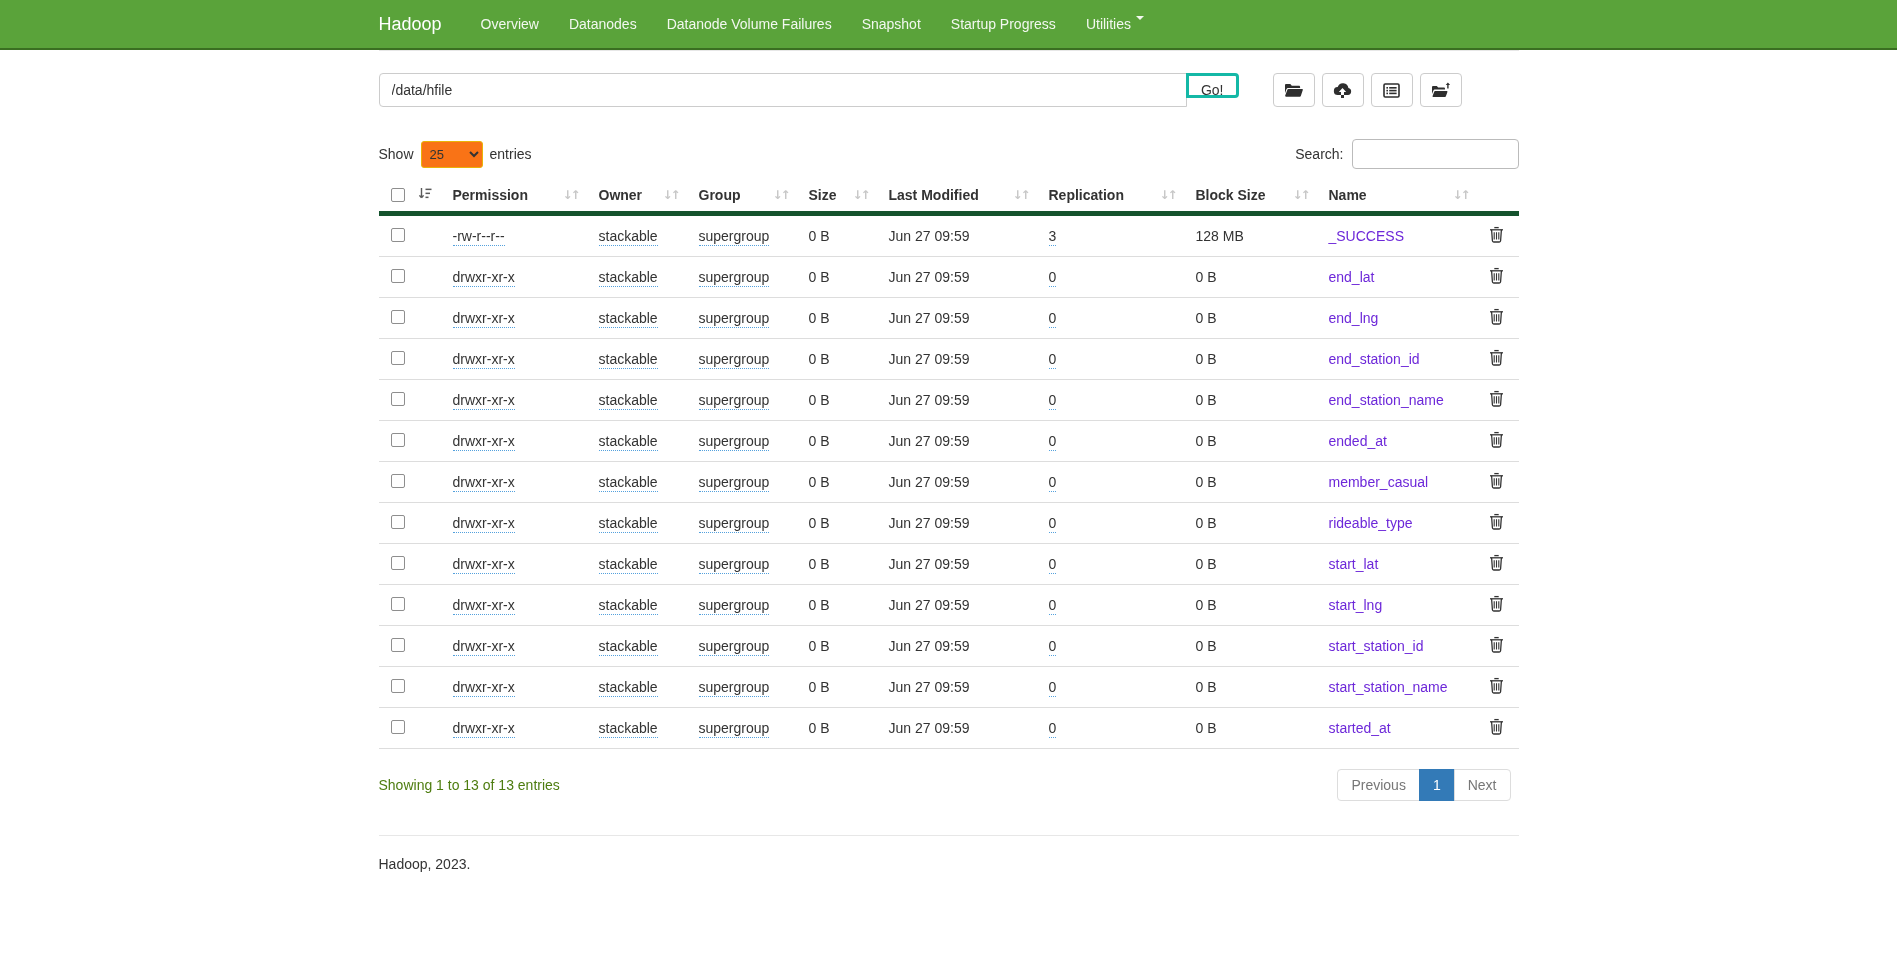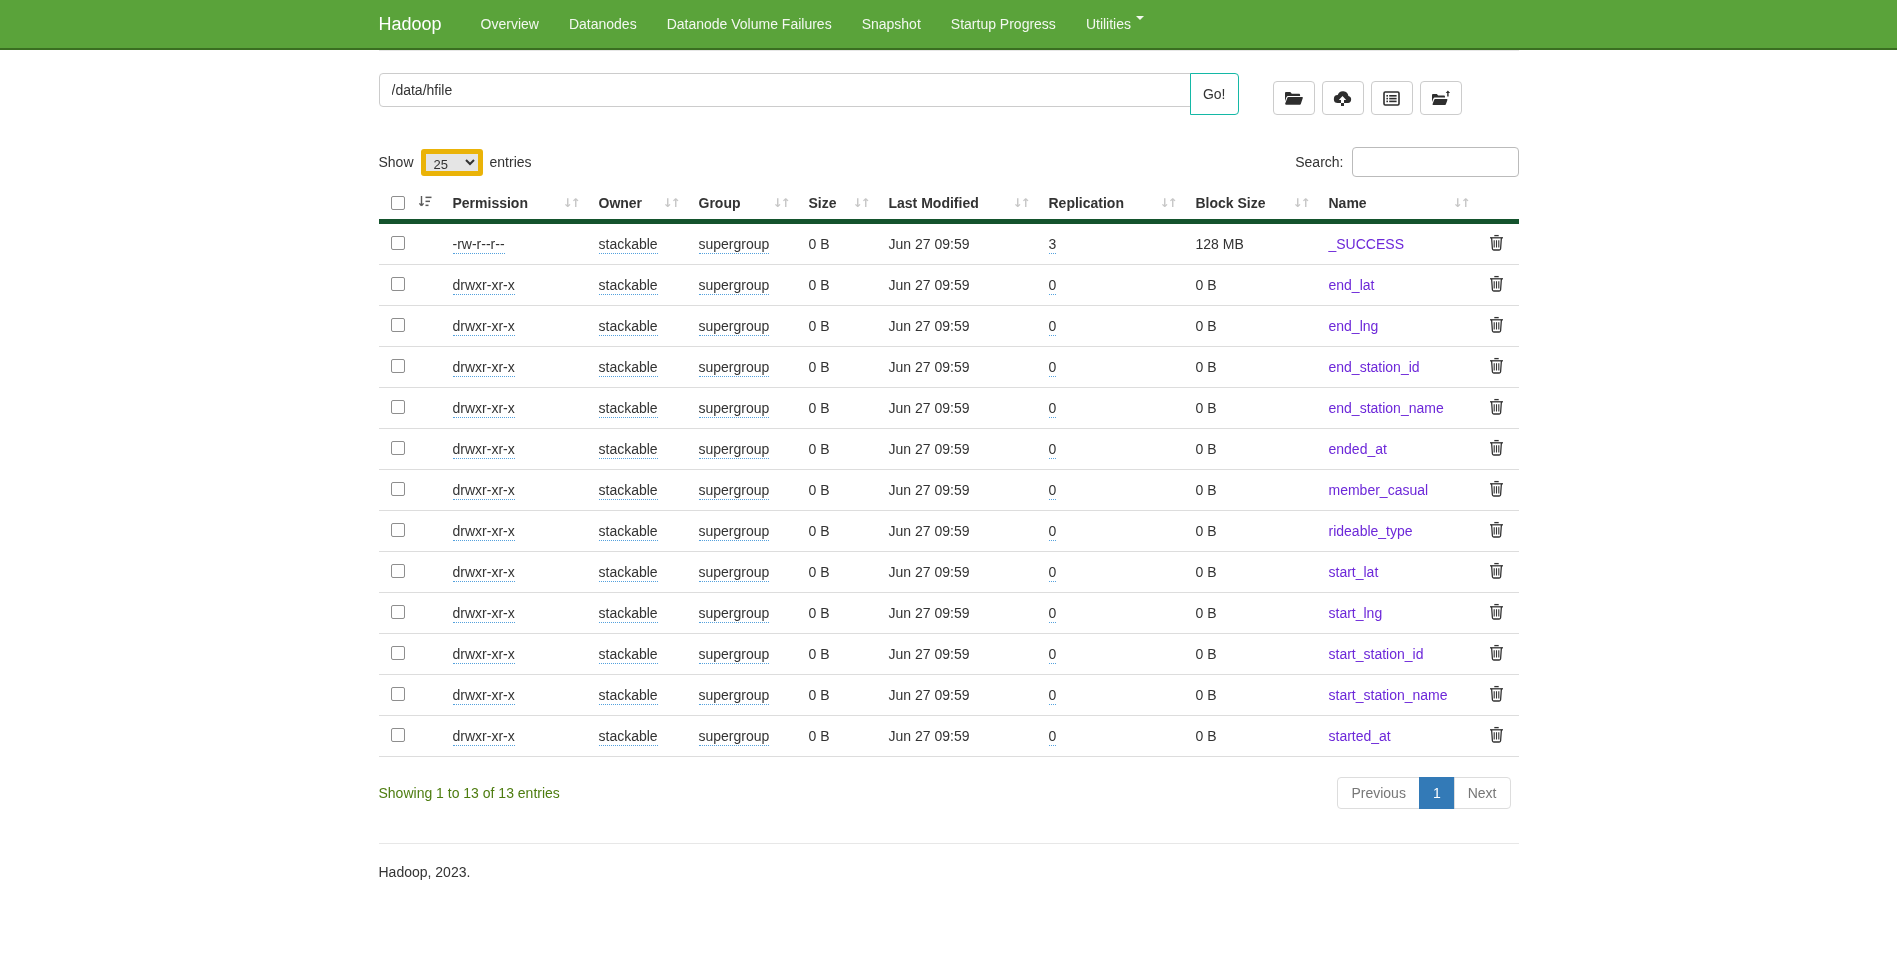--- a/index.html
+++ b/index.html
@@ -39,37 +39,37 @@
 
   
   .path-row { display:flex; align-items:flex-end; margin-bottom:22px; }
   .input-group { display:flex; width:860px; }
   .path-input {
     flex:1; height:34px; padding:6px 12px; font-size:14px; color:#333;
     border:1px solid #ccc; border-radius:4px 0 0 4px; outline:none;
     font-family:inherit;
   }
   .go-btn {
-    height:42px; padding:6px 12px; margin-left:-1px; font-size:14px; color:#333;
-    background:#fff; border:1px solid #14b8a6; border-radius:0 4px 4px 0; cursor:pointer;
+    height:25px; padding:6px 12px; margin-left:-1px; font-size:14px; color:#333;
+    background:#fff; border:3px solid #14b8a6; border-radius:0 4px 4px 0; cursor:pointer;
     font-family:inherit;
   }
   .icon-buttons { display:flex; gap:7px; margin-left:34px; }
   .icon-btn {
     width:42px; height:34px; background:#fff; border:1px solid #ccc; border-radius:4px;
     display:flex; align-items:center; justify-content:center; cursor:pointer; padding:0;
   }
   .icon-btn svg { display:block; }
 
   
   .controls-row { display:flex; justify-content:space-between; align-items:center; margin-bottom:10px;margin-top:32px; }
   .show-control { display:flex; align-items:center; gap:7px; }
   .length-select {
     height:27px; width:62px; font-size:13px; color:#333; padding:2px 4px;
-    border:5px solid #eab308; border-radius:3px; background:#e5e5e5; font-family:inherit;
+    border:1px solid #eab308; border-radius:3px; background:#f97316; font-family:inherit;
   }
   .search-control { display:flex; align-items:center; }
   .search-input {
     width:167px; height:30px; margin-left:8px; padding:4px 8px;
     border:1px solid #bbb; border-radius:4px; outline:none; font-family:inherit; font-size:14px;
   }
 
   
   table.file-table { width:100%; border-collapse:collapse; table-layout:fixed; }
   .file-table thead th {

